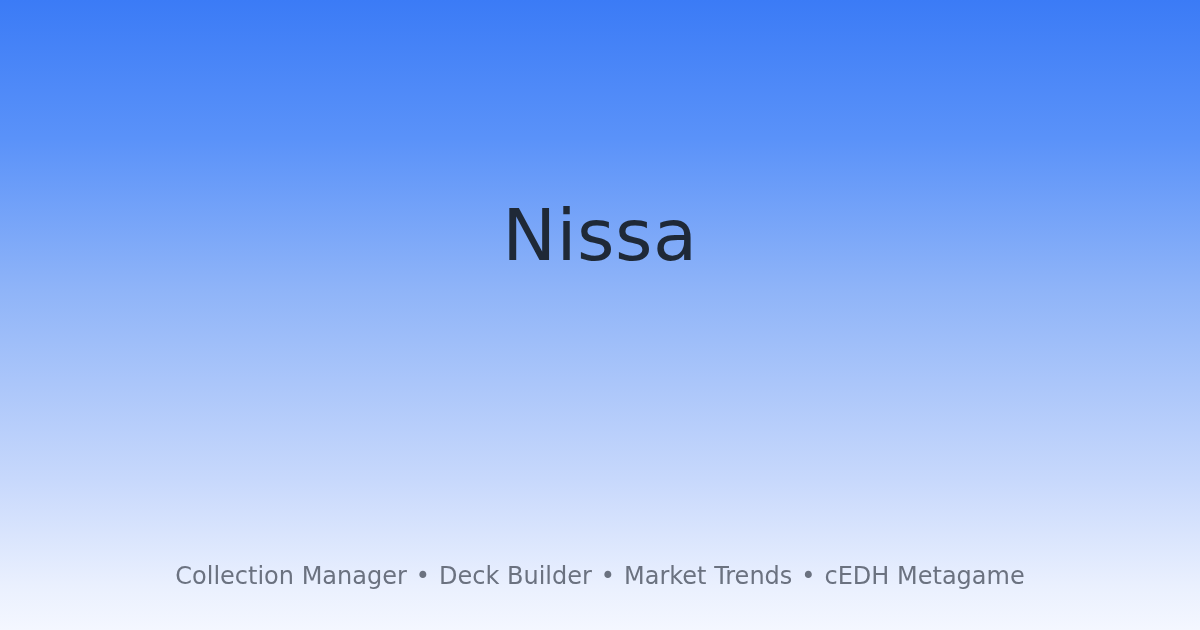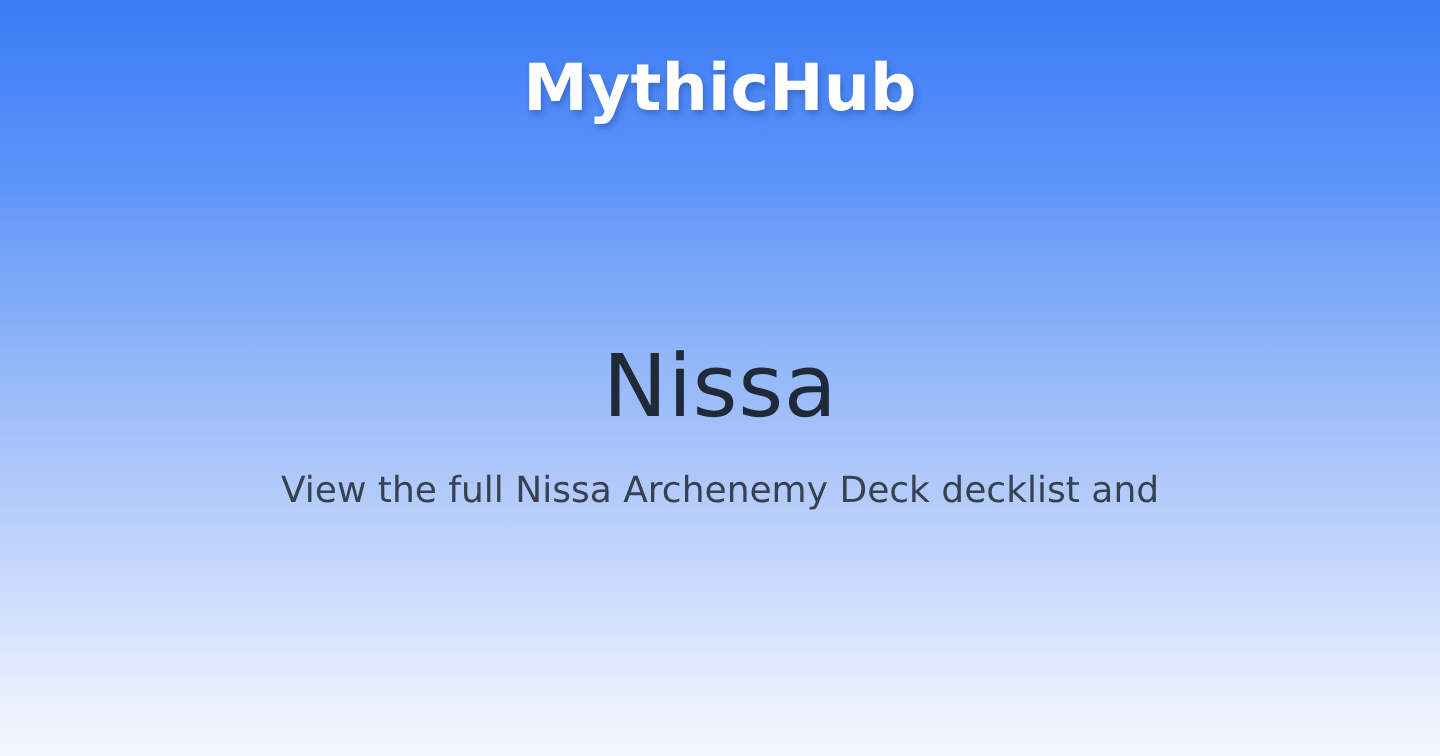--- a/index.html
+++ b/index.html
@@ -98,25 +98,26 @@
     display: inline;
     padding: 0 9px;
     color: #6b7280;
   }
 </style>
 </head>
 <body>
 
 <div class="og-card">
 
-  <div class="brand">MythicHub</div>
 
   <div class="center-block">
     <h1 class="page-title">Nissa</h1>
 
     <p class="page-subtitle">
-      <span>View the full Nissa Archenemy Deck decklist and</span>
       <br>
     </p>
   </div>
 
+  <div class="footer">
+    <div class="footer-list" id="footer-list"><span class="footer-item">Collection Manager</span><span class="footer-sep">•</span><span class="footer-item">Deck Builder</span><span class="footer-sep">•</span><span class="footer-item">Market Trends</span><span class="footer-sep">•</span><span class="footer-item">cEDH Metagame</span></div>
+  </div>
 
 </div>
 
 </body></html>

